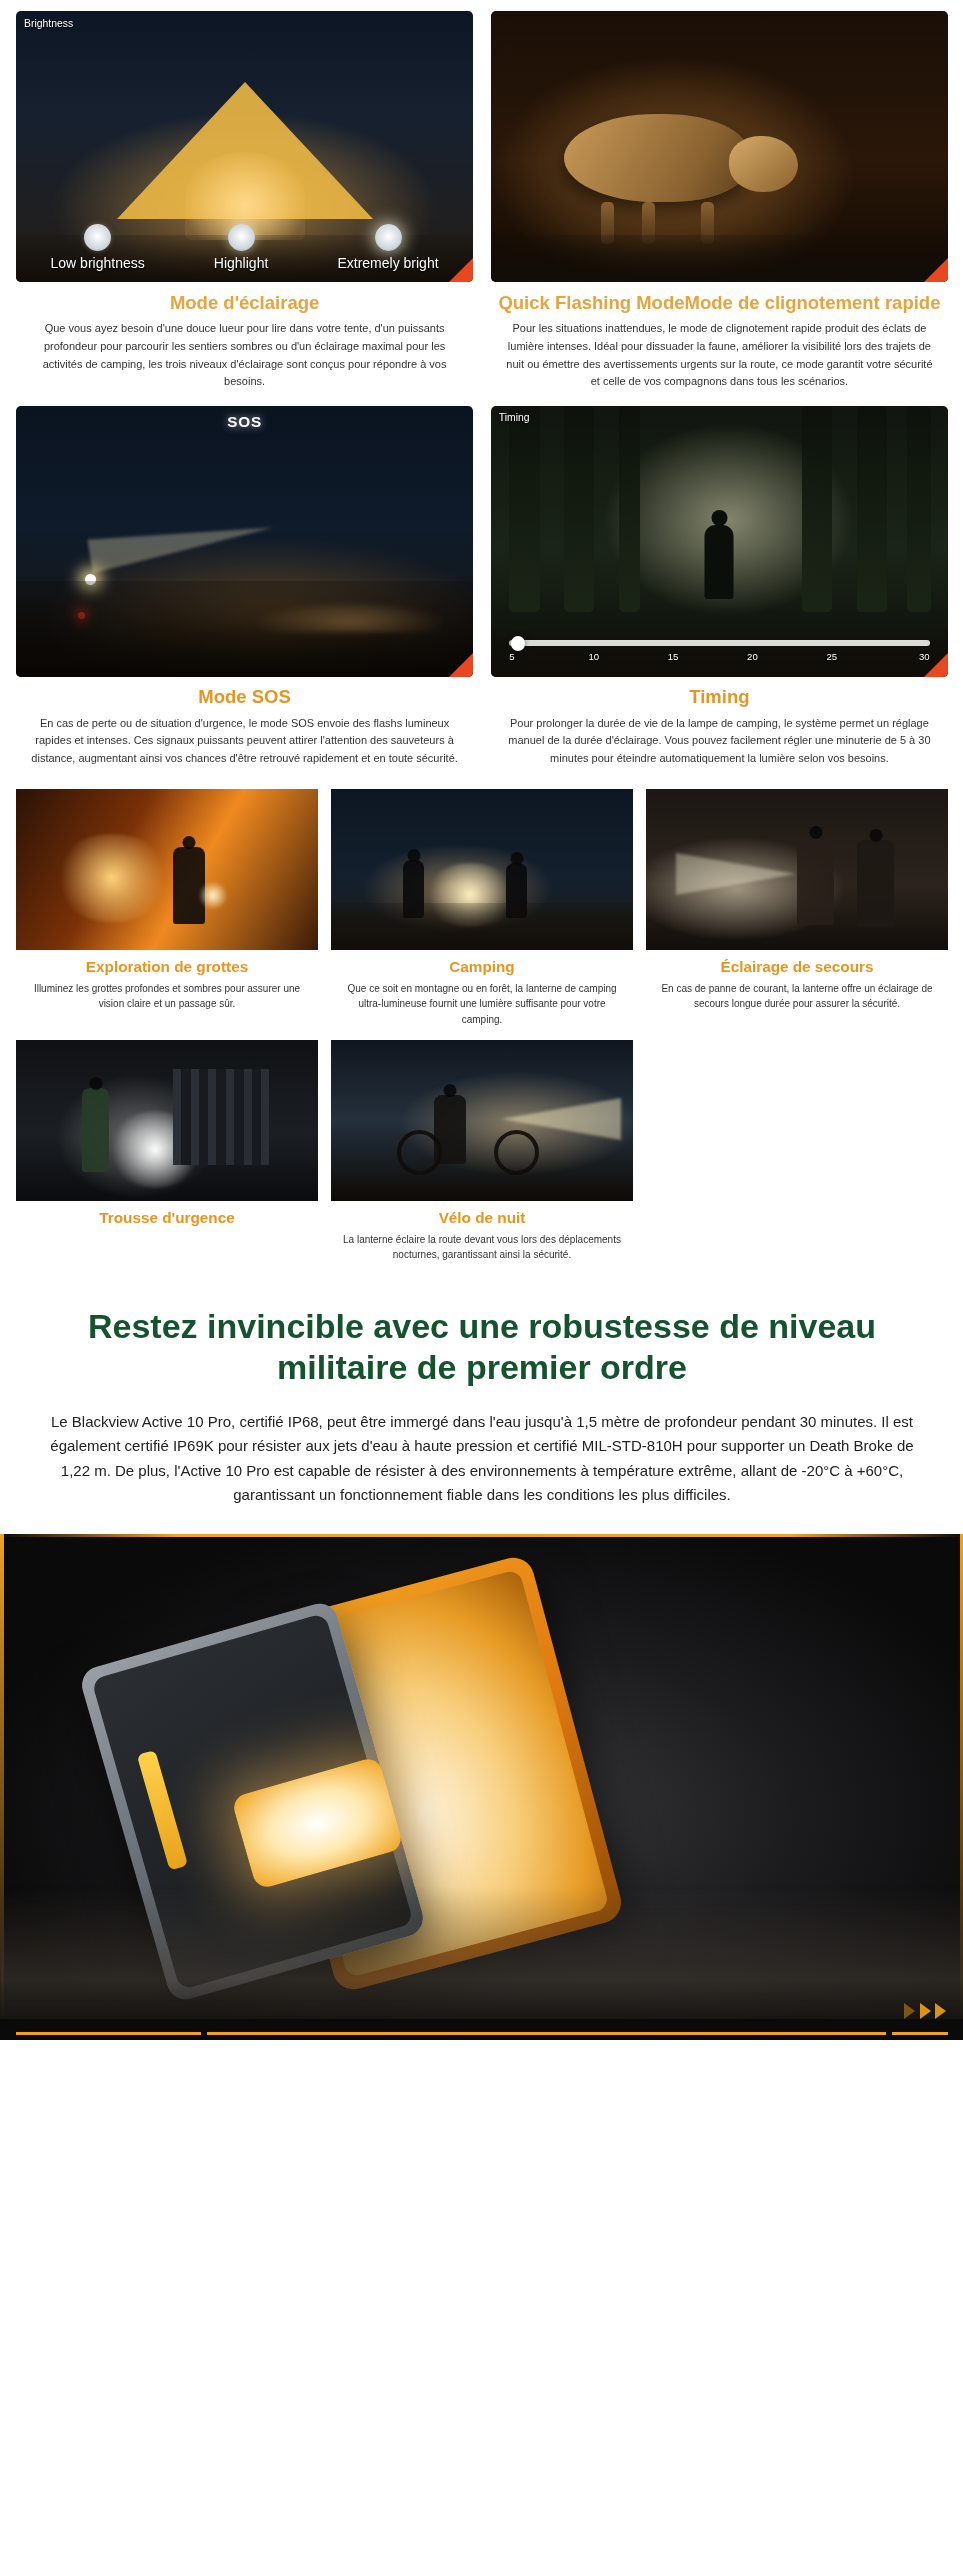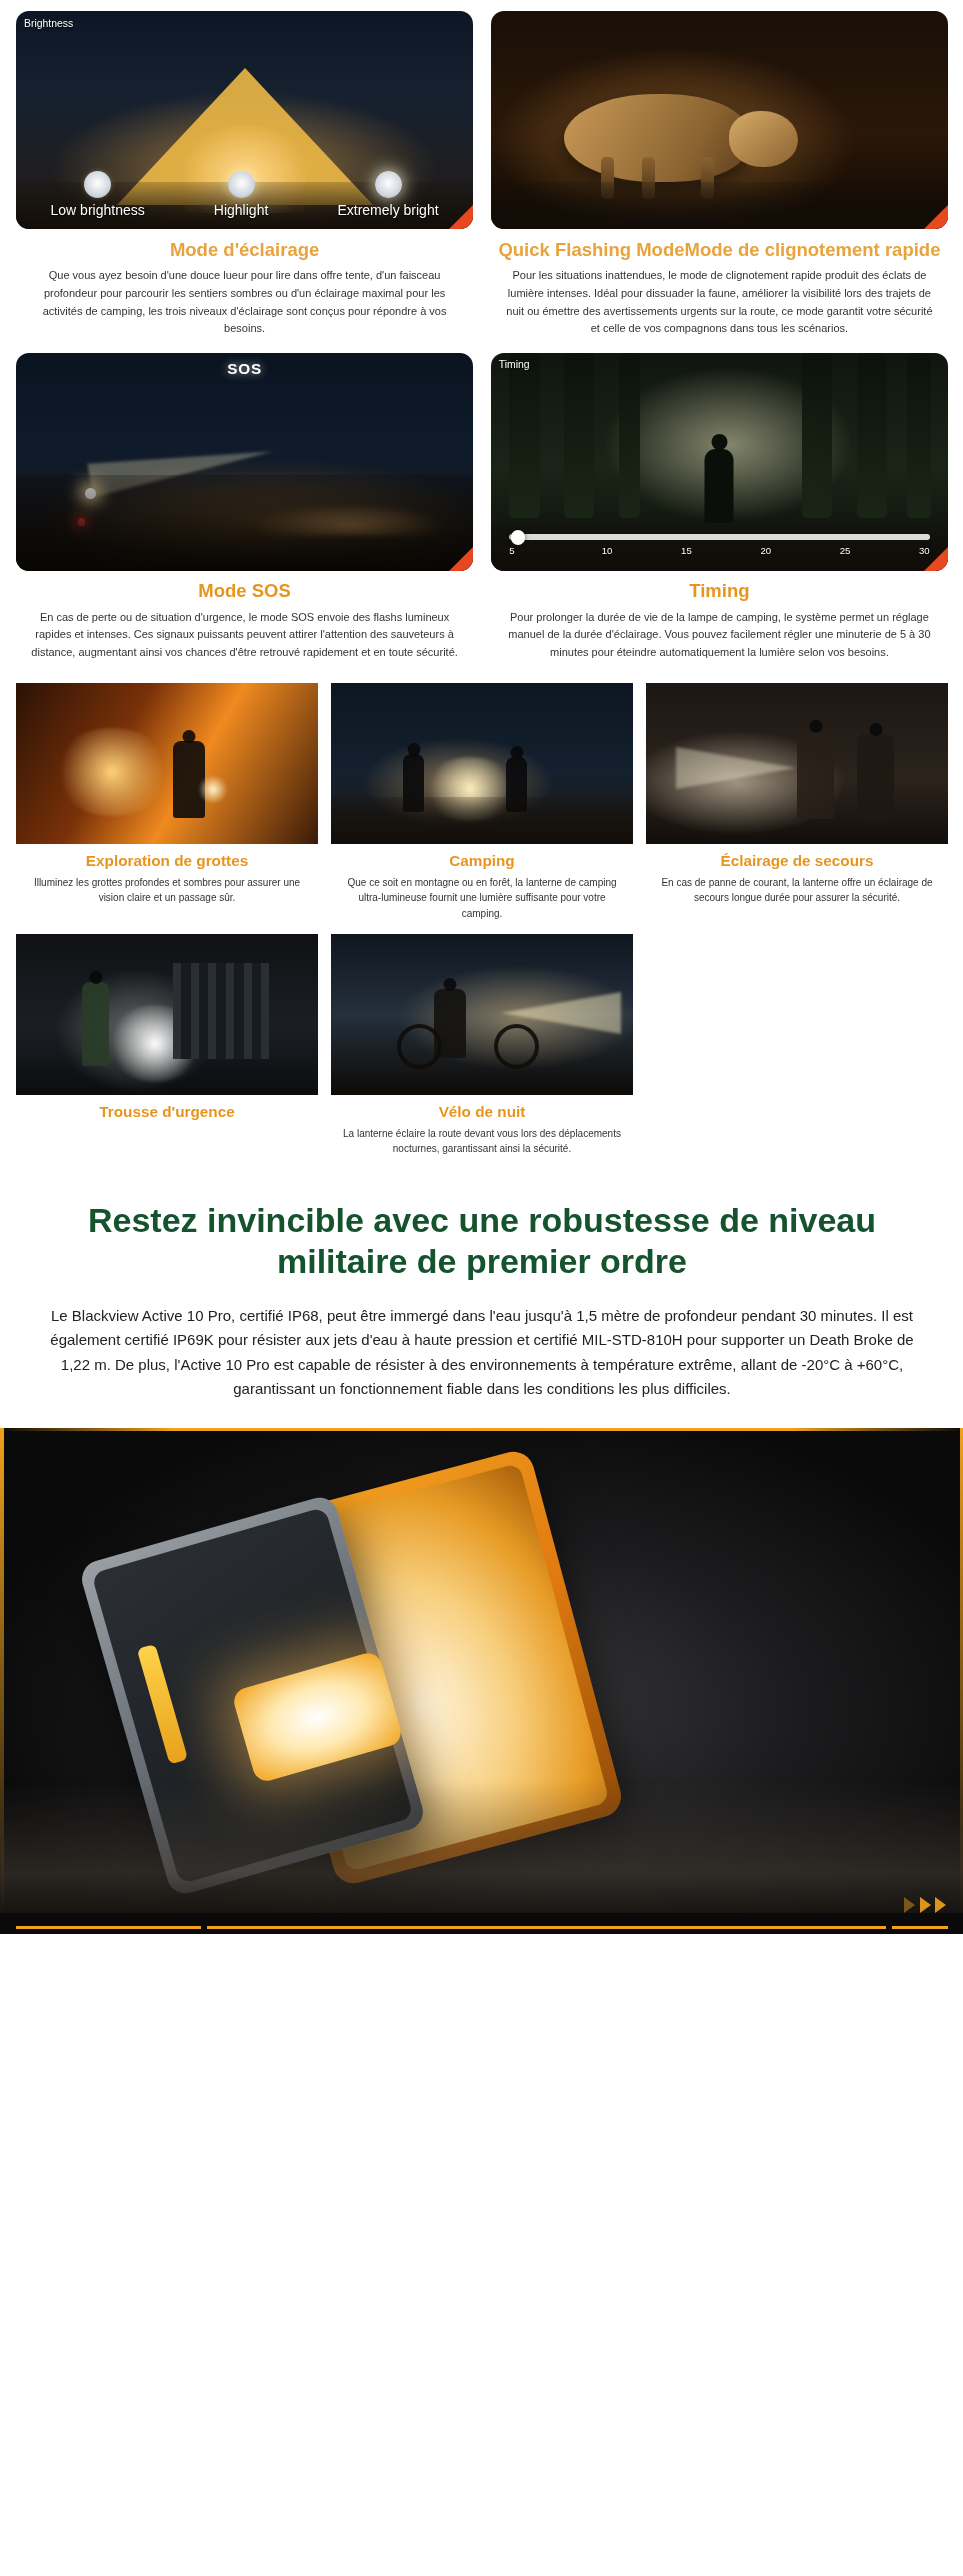--- a/index.html
+++ b/index.html
@@ -17,23 +17,23 @@
     display: grid;
     grid-template-columns: 1fr 1fr;
     gap: 14.5px 17.7px;
     padding: 11.2px 16px 6.4px 16px;
   }
   .feature-cell { width: 100%; }
 
   .fig {
     position: relative;
     width: 100%;
-    height: 218px;
+    height: 271px;
     overflow: hidden;
-    border-radius: 13px;
+    border-radius: 5px;
   }
   .fig-inner { position: absolute; inset: 0; }
 
   .corner-tri {
     position: absolute;
     right: 0; bottom: 0;
     width: 0; height: 0;
     border-left: 24px solid transparent;
     border-bottom: 24px solid #e8481f;
   }
@@ -200,21 +200,21 @@
   .slider-knob {
     position: absolute; left: 1.6px; top: -4px;
     width: 14.5px; height: 14.5px; border-radius: 50%;
     background: #fff; box-shadow: 0 0 4.8px rgba(0,0,0,.5);
   }
   .slider-ticks {
     display: flex; justify-content: space-between;
     margin-top: 4.8px; color: #fff; font-size: 9.6px;
     text-shadow: 0 0.8px 1.6px #000;
   }
-  .slider-ticks span { width: 24px; text-align: right; }
+  .slider-ticks span { width: 24px; text-align: left; }
   .slider-ticks span:first-child { text-align: left; }
   .slider-ticks span:last-child { text-align: right; }
 
   
   .scen-grid {
     display: grid;
     grid-template-columns: repeat(3, 1fr);
     gap: 13px 13px;
     padding: 14.5px 16px 8px 16px;
   }
@@ -425,21 +425,21 @@
             <span>Highlight</span>
           </div>
           <div class="bright-item">
             <div class="bulb high"></div>
             <span>Extremely bright</span>
           </div>
         </div>
         <div class="corner-tri"></div>
       </div>
       <div class="feat-title">Mode d'éclairage</div>
-      <div class="feat-desc">Que vous ayez besoin d'une douce lueur pour lire dans offre tente, d'un faisceau profondeur pour parcourir les sentiers sombres ou d'un éclairage maximal pour les activités de camping, les trois niveaux d'éclairage sont conçus pour répondre à vos besoins.</div>
+      <div class="feat-desc">Que vous ayez besoin d'une douce lueur pour lire dans votre tente, d'un puissants profondeur pour parcourir les sentiers sombres ou d'un éclairage maximal pour les activités de camping, les trois niveaux d'éclairage sont conçus pour répondre à vos besoins.</div>
     </div>
 
     <div class="feature-cell">
       <div class="fig scene-hyena">
         <div class="fig-inner">
           <div class="hy-body"></div>
           <div class="hy-head"></div>
           <div class="hy-leg" style="left:24%"></div>
           <div class="hy-leg" style="left:33%"></div>
           <div class="hy-leg" style="left:46%"></div>

